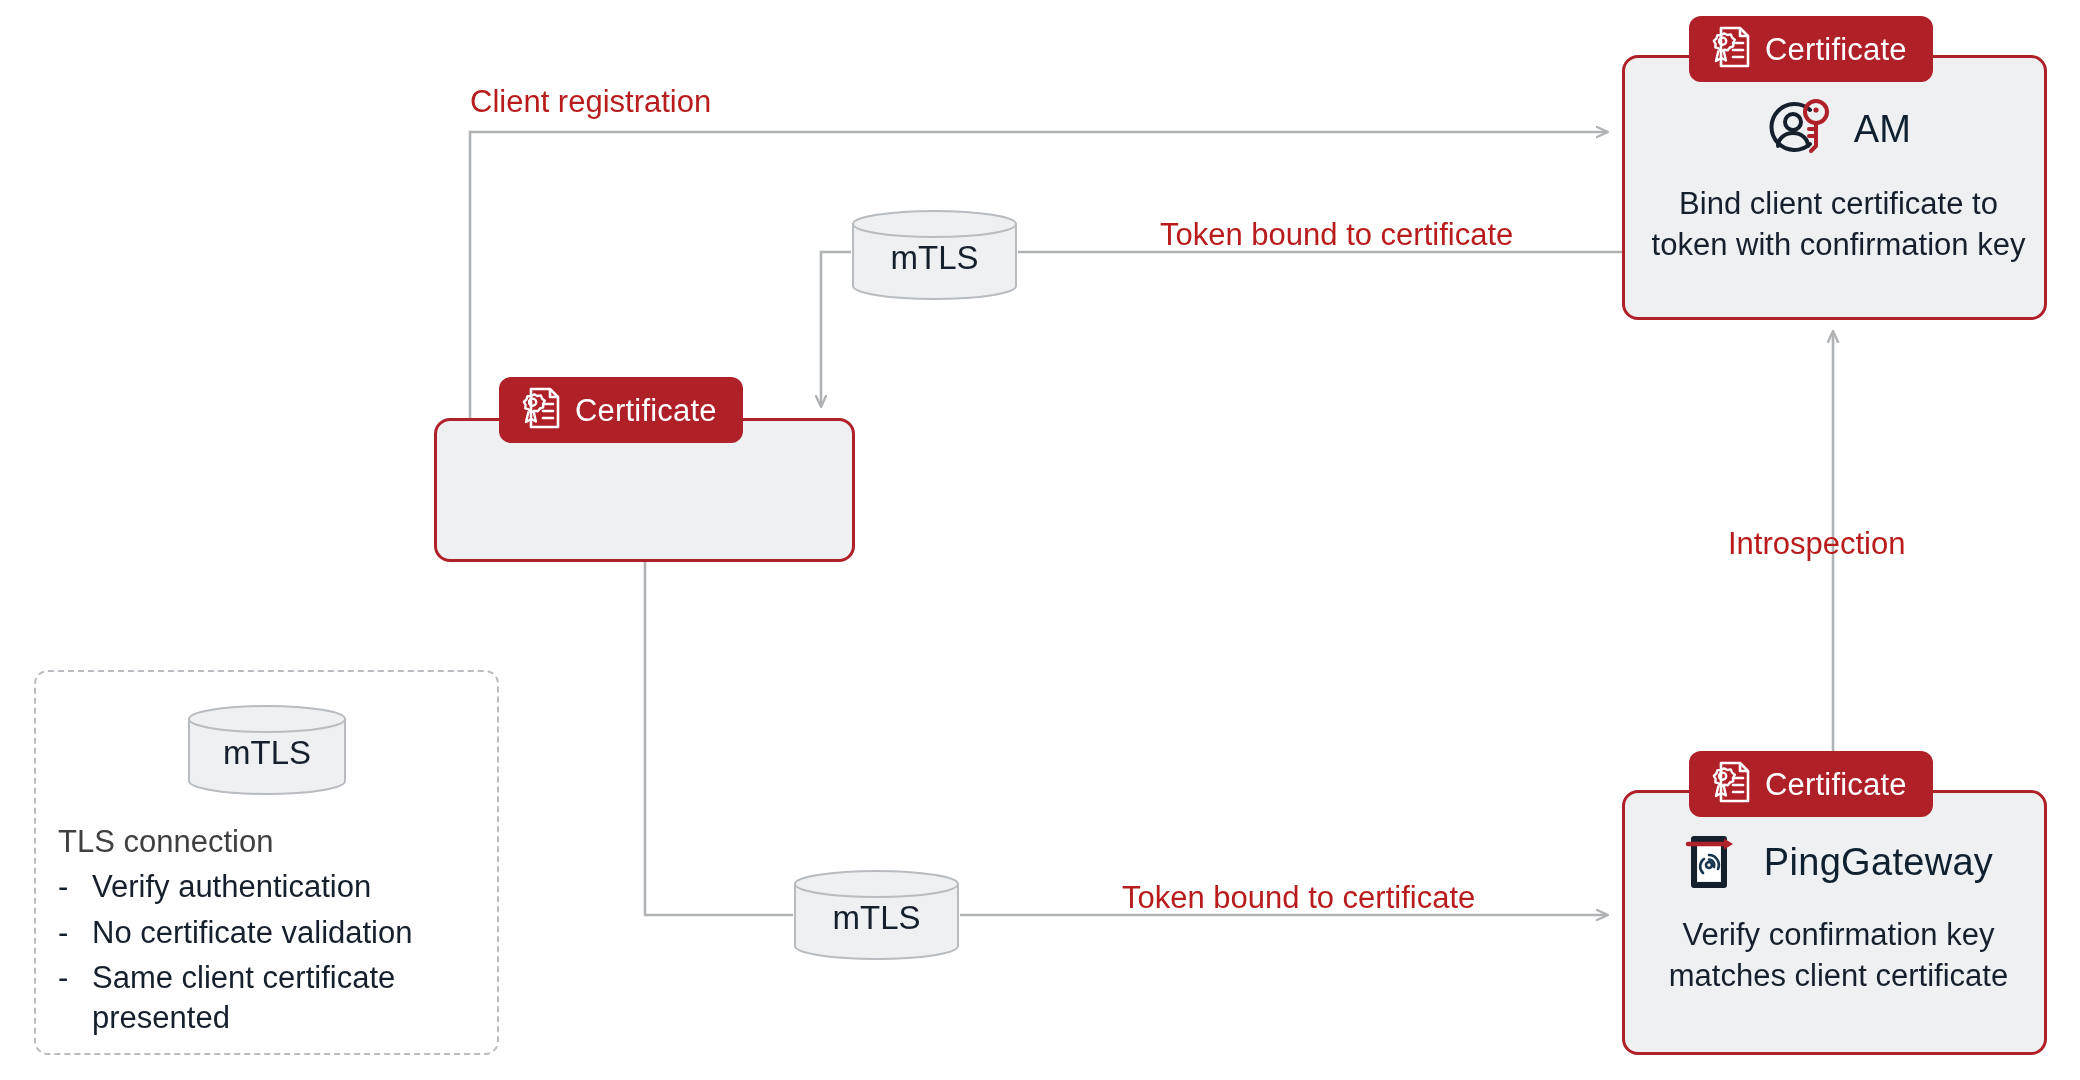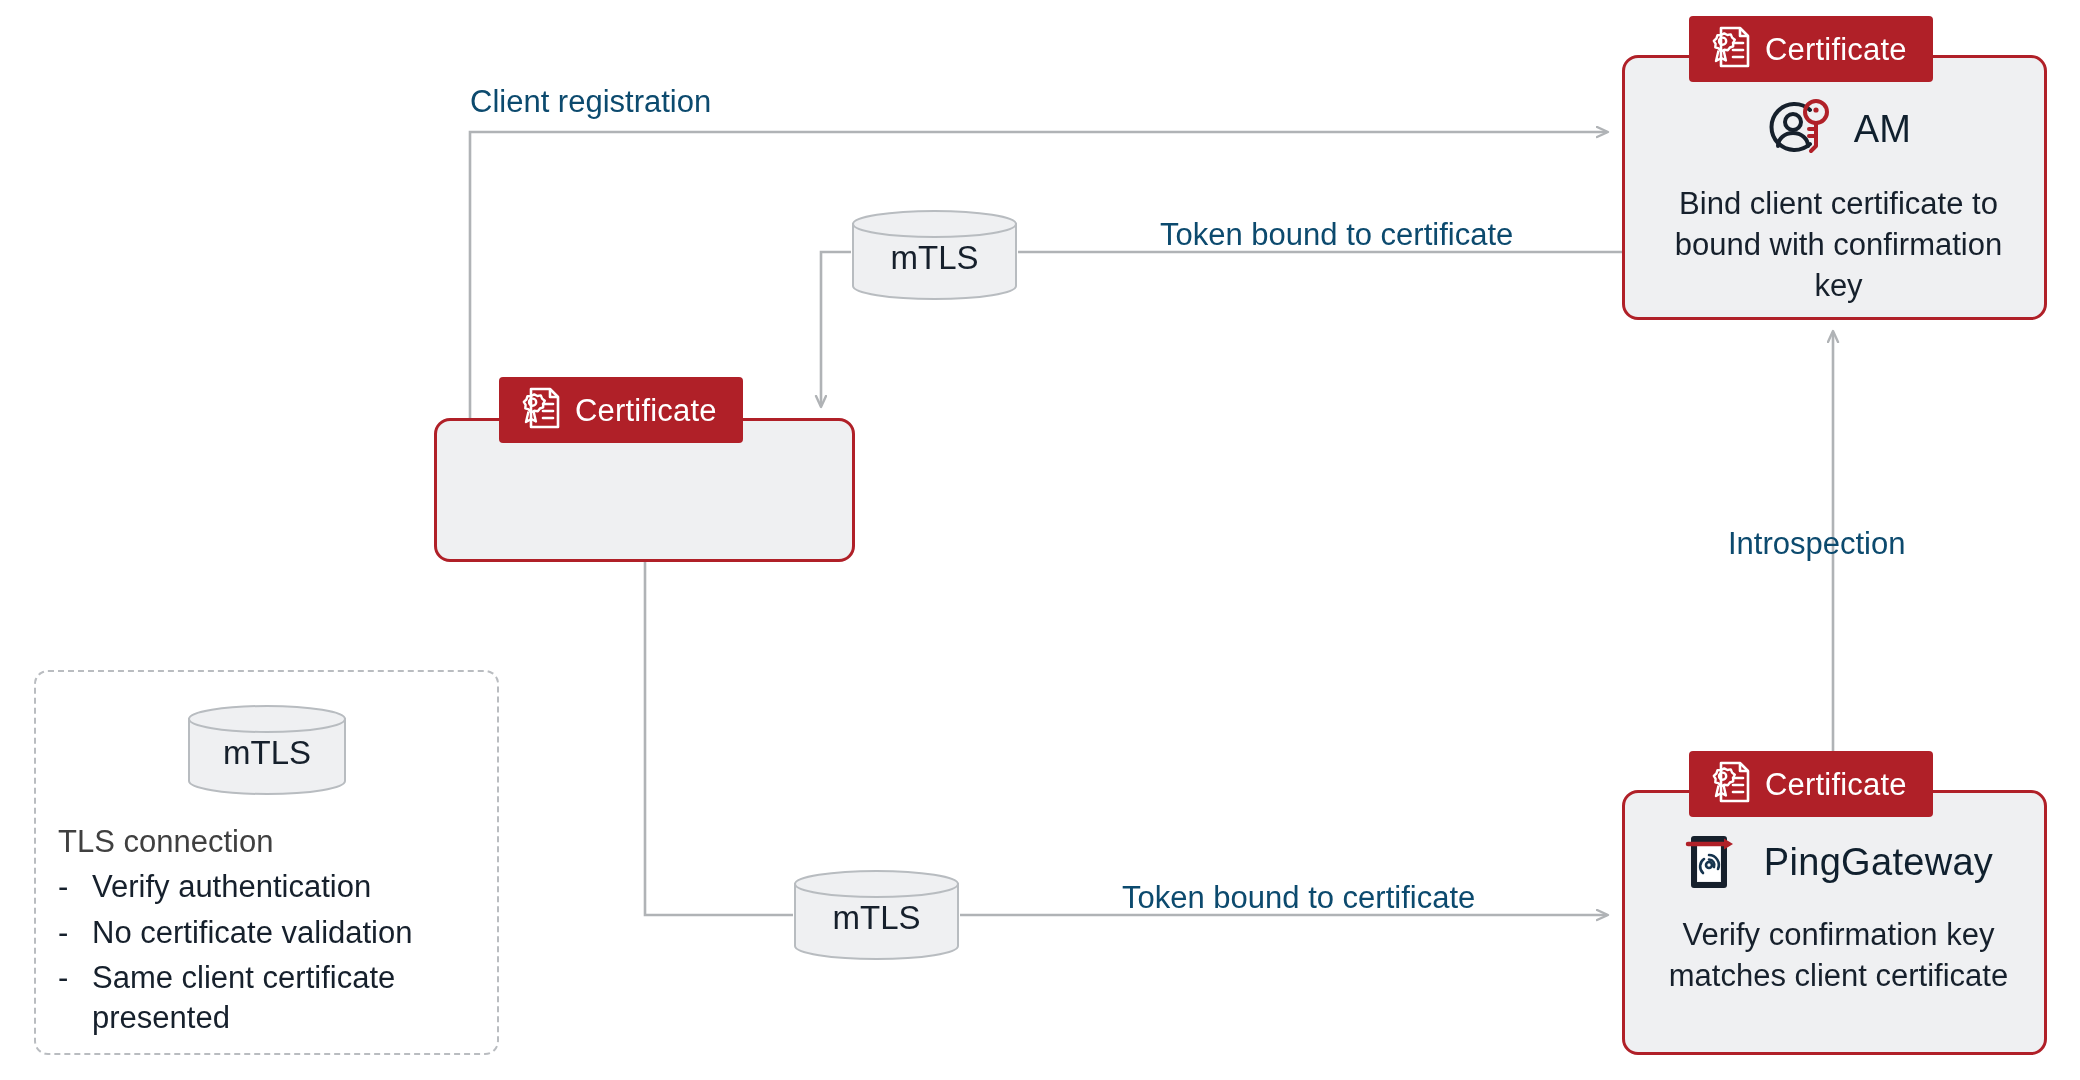--- a/index.html
+++ b/index.html
@@ -5,37 +5,37 @@
   html,body{margin:0;padding:0;background:#ffffff;}
   body{width:2080px;height:1080px;position:relative;overflow:hidden;
        font-family:"Liberation Sans","DejaVu Sans",sans-serif;color:#16202c;}
   #stage{position:absolute;inset:0;width:2080px;height:1080px;}
   svg.layer{position:absolute;left:0;top:0;width:2080px;height:1080px;pointer-events:none;}
 
   
   .node{position:absolute;box-sizing:border-box;background:#eff0f2;
         border:3px solid #b02028;border-radius:16px;}
   .badge{position:absolute;display:flex;align-items:center;gap:14px;
-         background:#b02028;border-radius:4px;padding:9px 26px 9px 20px;
+         background:#b02028;border-radius:12px;padding:9px 26px 9px 20px;
          color:#ffffff;white-space:nowrap;z-index:5;}
   .badge-text{font-size:31px;line-height:1;letter-spacing:.2px;}
   .node-head{display:flex;align-items:center;justify-content:center;gap:22px;width:100%;}
   .node-title{font-size:38px;line-height:1;letter-spacing:.3px;color:#10202e;}
   .node-desc{font-size:31px;line-height:1.32;text-align:center;color:#16202c;
              padding:0 18px;}
   .node-body{position:absolute;left:0;right:0;display:flex;flex-direction:column;
              align-items:center;justify-content:flex-start;margin-left:8px;}
 
   
   .cyl{position:absolute;display:flex;align-items:center;justify-content:center;}
   .cyl-label{position:relative;z-index:3;font-size:33px;color:#16202c;
              transform:translateY(3px);}
 
   
-  .elabel{position:absolute;font-size:31px;line-height:1.28;color:#0c4a6e;
+  .elabel{position:absolute;font-size:31px;line-height:1.28;color:#b91c1c;
           white-space:pre-line;}
 
   
   .legend{position:absolute;box-sizing:border-box;border:2px dashed #b9bcc0;
           border-radius:14px;background:transparent;}
   .legend-title{font-size:31px;color:#404040;line-height:1.3;}
   .legend-list{list-style:none;margin:0;padding:0;}
   .legend-list li{display:flex;font-size:31px;line-height:1.3;color:#16202c;
                   margin-top:5px;}
   .legend-dash{width:34px;flex:0 0 34px;}
@@ -120,21 +120,21 @@
             <circle cx="50" cy="16" r="11" fill="none" stroke="#b02028" stroke-width="4"></circle>
             <circle cx="50" cy="14" r="2.6" fill="#b02028"></circle>
             <path d="M50,27 L50,50 L45,55" fill="none" stroke="#b02028" stroke-width="4" stroke-linecap="round" stroke-linejoin="round"></path>
             <line x1="43" y1="33" x2="50" y2="33" stroke="#b02028" stroke-width="4" stroke-linecap="round"></line>
             <line x1="43" y1="40" x2="50" y2="40" stroke="#b02028" stroke-width="4" stroke-linecap="round"></line>
           </svg>
         </span>
         <span class="node-title">AM</span>
       </div>
       <div class="node-desc" style="margin-top:22px;">Bind client certificate
-to bound with
+to token with
 confirmation key</div>
     </div>
     <div class="badge" style="left:64px;top:-42px;">
       <span style="display:block;">
         <svg width="42" height="44" viewBox="0 0 42 44">
           <path d="M12,3 H31 L39,11 V41 H12 Z" fill="none" stroke="#fff" stroke-width="2.6" stroke-linejoin="round"></path>
           <path d="M31,3 V11 H39" fill="none" stroke="#fff" stroke-width="2.6" stroke-linejoin="round"></path>
           <line x1="24" y1="18" x2="34" y2="18" stroke="#fff" stroke-width="2.6" stroke-linecap="round"></line>
           <line x1="24" y1="25" x2="34" y2="25" stroke="#fff" stroke-width="2.6" stroke-linecap="round"></line>
           <line x1="24" y1="32" x2="34" y2="32" stroke="#fff" stroke-width="2.6" stroke-linecap="round"></line>

